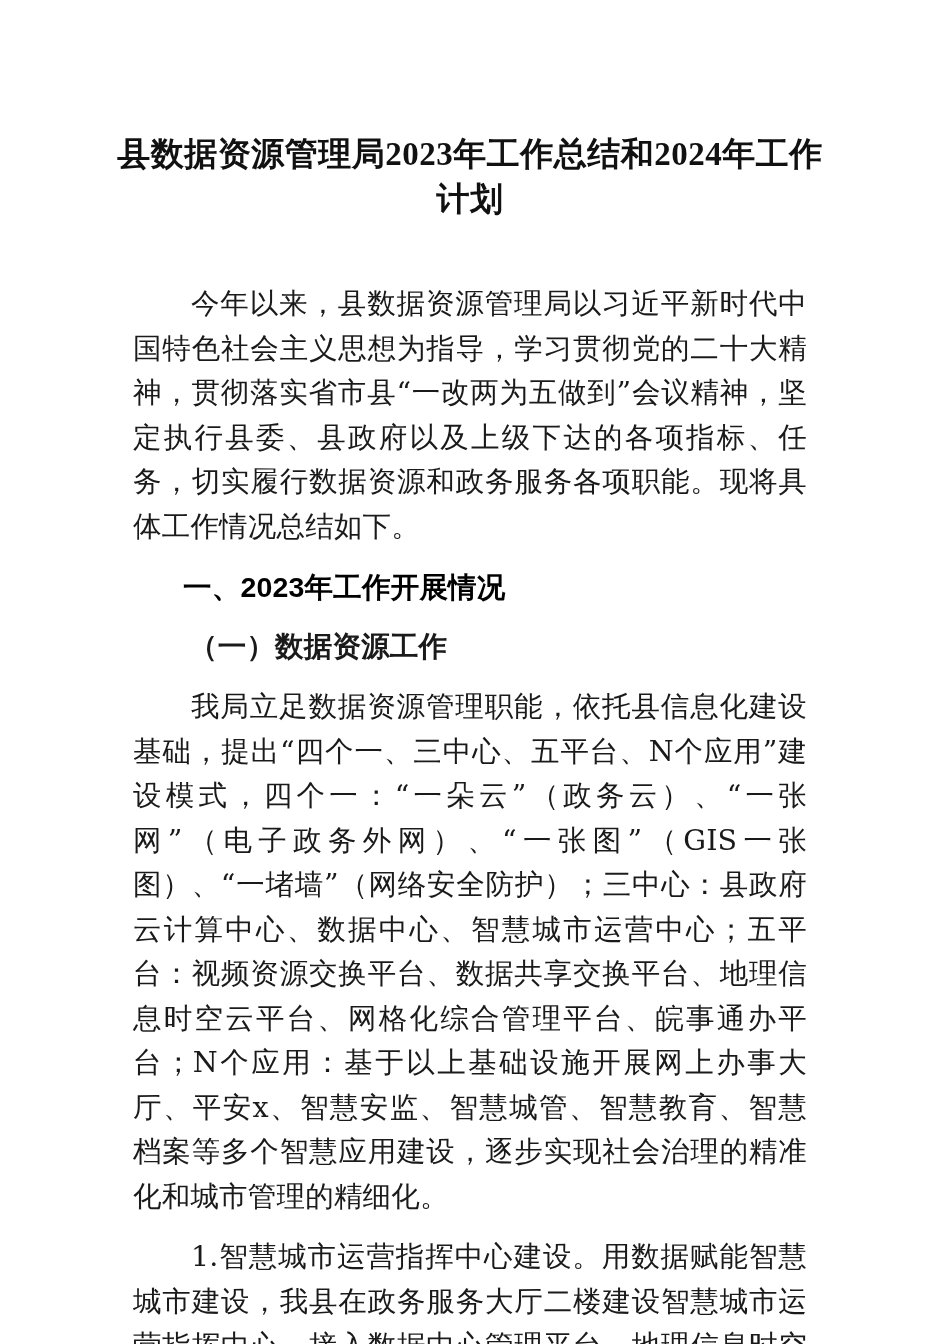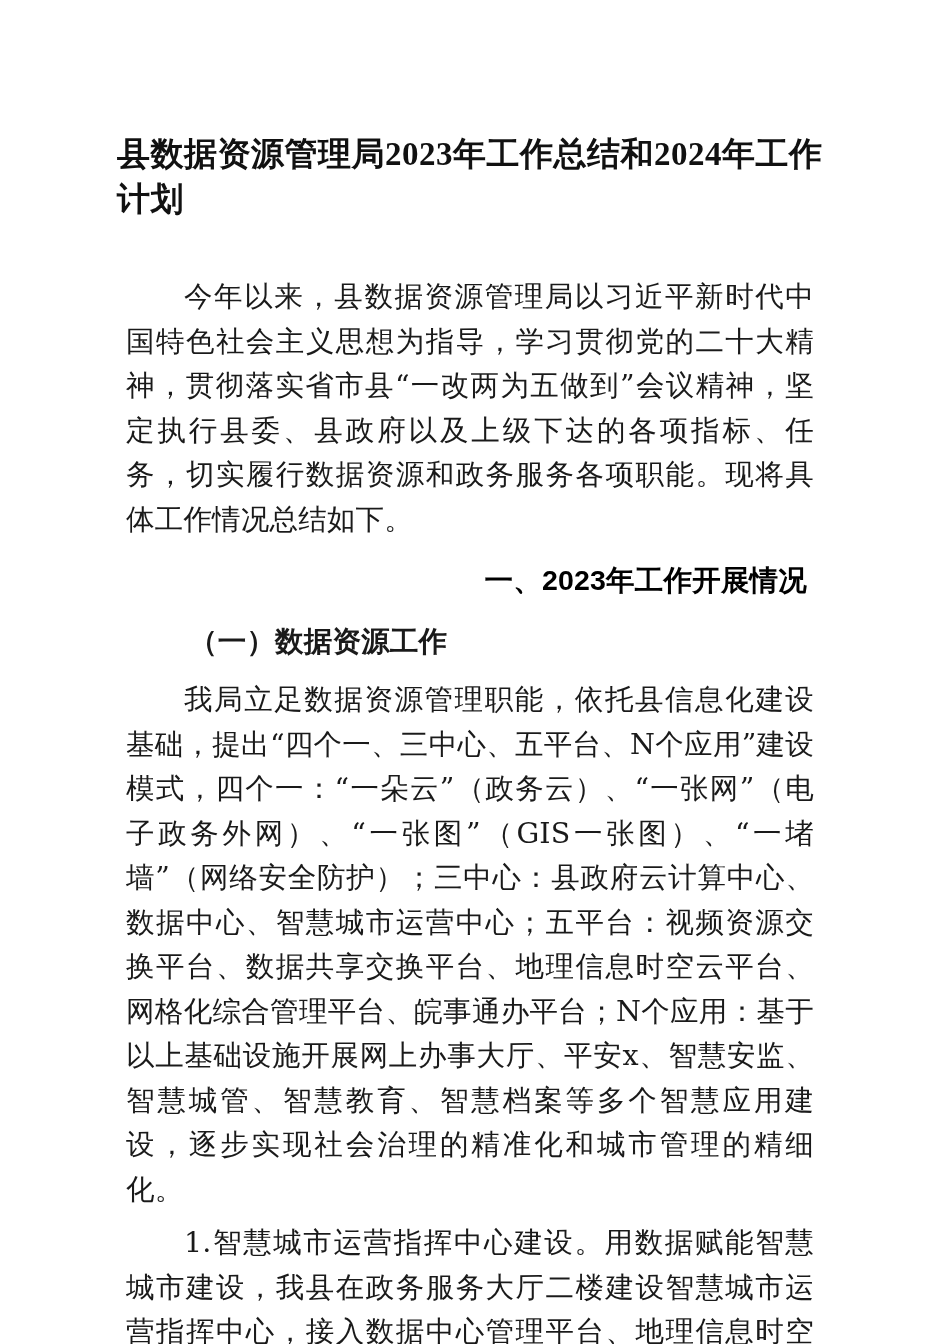--- a/index.html
+++ b/index.html
@@ -33,50 +33,50 @@
   }
 
   
   .doc-title {
     margin: 0;
     padding-top: 132px;
     font-family: "Liberation Serif", "DejaVu Serif", serif;
     font-weight: bold;
     font-size: 33px;
     line-height: 45px;
+    text-align: center;
     letter-spacing: 0.5px;
     color: #111111;
   }
 
   
   .body-p {
-    margin: 9px;
+    margin: 16px;
     font-family: "DejaVu Serif", "Liberation Serif", serif;
     font-size: 28.5px;
     line-height: 44.5px;
     text-align: justify;
     text-justify: inter-character;
     text-indent: 58px;
     color: #1a1a1a;
     letter-spacing: 0.2px;
   }
 
   .intro-gap { height: 44px; }
 
   
   .h1-heading {
-    margin: 16px;
+    margin: 8px;
     font-family: "Liberation Sans", "DejaVu Sans", sans-serif;
     font-weight: bold;
     font-size: 28.5px;
     line-height: 45px;
     text-indent: 58px;
     letter-spacing: 0.2px;
     color: #000000;
-    text-align: right;
   }
 
   
   .h2-heading {
     margin: 14px;
     font-family: "DejaVu Serif", "Liberation Serif", serif;
     font-size: 28.5px;
     line-height: 45px;
     text-indent: 58px;
     letter-spacing: 0.2px;

